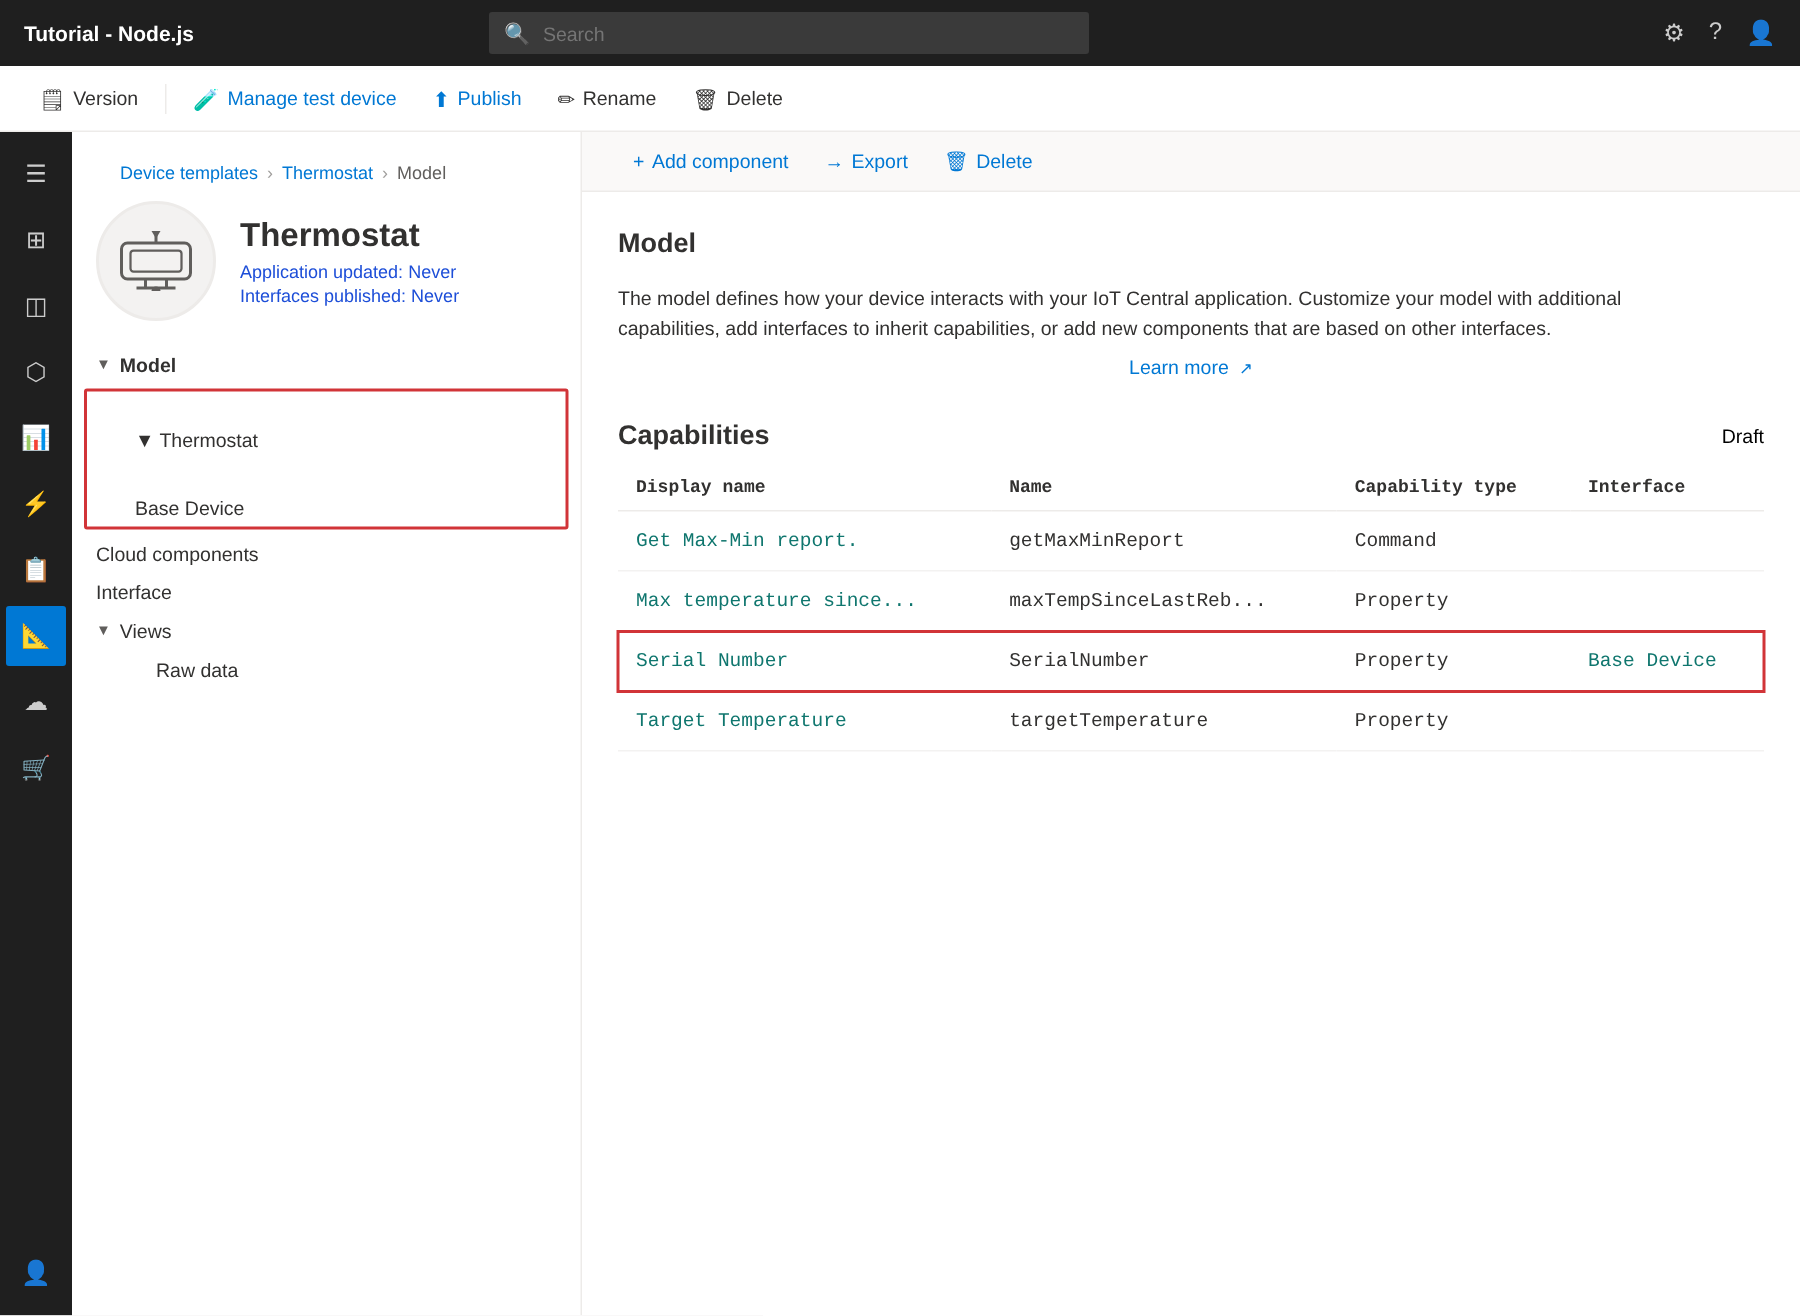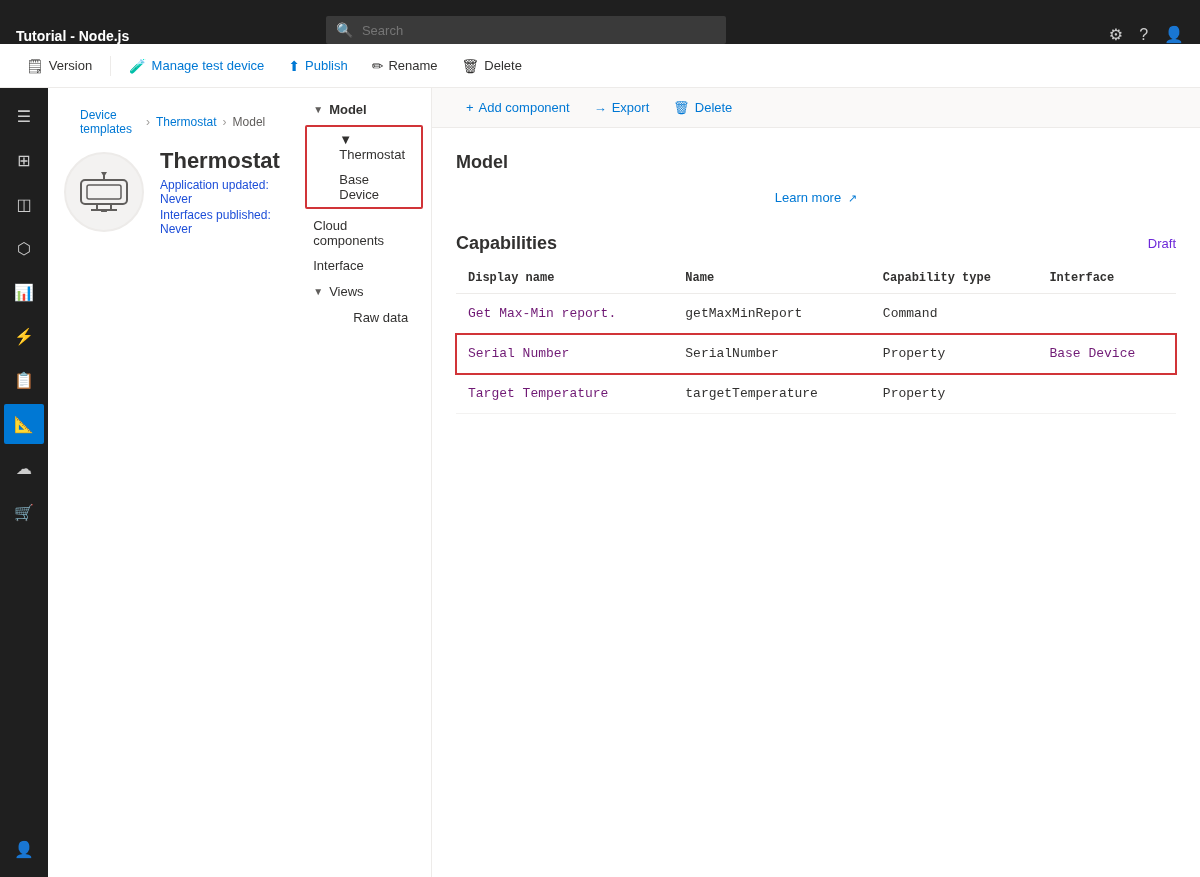--- a/index.html
+++ b/index.html
@@ -1,19 +1,19 @@
 <!DOCTYPE html>
 <html><head>
   <meta charset="utf-8">
   <style>
     * { box-sizing: border-box; margin: 0; padding: 0; }
     body { font-family: 'Segoe UI', sans-serif; font-size: 14px; color: #323130; background: #f3f2f1; display: flex; flex-direction: column; height: 877px; overflow: hidden; }
 
     
-    .topbar { background: #1f1f1f; color: #fff; height: 44px; display: flex; align-items: flex-end; padding: 0 16px; gap: 12px; flex-shrink: 0; }
+    .topbar { background: #1f1f1f; color: #fff; height: 44px; display: flex; align-items: center; padding: 0 16px; gap: 12px; flex-shrink: 0; }
     .topbar-title { font-size: 14px; font-weight: 600; color: #fff; white-space: nowrap; }
     .topbar-search { flex: 1; max-width: 400px; margin: 0 auto; background: #3a3a3a; border-radius: 2px; display: flex; align-items: center; padding: 0 10px; height: 28px; gap: 8px; }
     .topbar-search input { background: transparent; border: none; color: #ccc; font-size: 13px; outline: none; width: 100%; }
     .topbar-icons { display: flex; align-items: center; gap: 16px; margin-left: auto; }
     .topbar-icon { color: #ccc; cursor: pointer; font-size: 16px; }
 
     
     .commandbar { background: #fff; border-bottom: 1px solid #edebe9; height: 44px; display: flex; align-items: center; padding: 0 16px; gap: 4px; flex-shrink: 0; }
     .cmd-btn { display: flex; align-items: center; gap: 5px; padding: 4px 10px; border: none; background: transparent; cursor: pointer; color: #323130; font-size: 13px; border-radius: 2px; }
     .cmd-btn .icon { font-size: 14px; }
@@ -25,62 +25,62 @@
 
     
     .left-nav { background: #1f1f1f; width: 48px; display: flex; flex-direction: column; align-items: center; padding-top: 8px; gap: 4px; flex-shrink: 0; }
     .nav-icon { width: 40px; height: 40px; display: flex; align-items: center; justify-content: center; color: #ccc; cursor: pointer; border-radius: 2px; font-size: 16px; }
     .nav-icon.active { color: #fff; background: #0078d4; }
 
     
     .content-area { display: flex; flex: 1; overflow: hidden; }
 
     
-    .template-sidebar { width: 384px; background: #fff; border-right: 1px solid #edebe9; display: flex; flex-direction: row; flex-shrink: 0; overflow-y: auto; }
+    .template-sidebar { width: 340px; background: #fff; border-right: 1px solid #edebe9; display: flex; flex-direction: column; flex-shrink: 0; overflow-y: auto; }
     .template-header { padding: 16px; display: flex; align-items: center; }
     .template-icon-wrap { width: 80px; height: 80px; border-radius: 50%; background: #f3f2f1; border: 2px solid #edebe9; display: flex; align-items: center; justify-content: center; margin-right: 16px; flex-shrink: 0; }
     .template-info h2 { font-size: 22px; font-weight: 600; color: #323130; }
     .template-meta { font-size: 12px; color: #1d4ed8; margin-top: 4px; }
     .template-meta span { display: block; margin-top: 2px; }
 
     
     .breadcrumb { display: flex; align-items: center; gap: 6px; font-size: 12px; color: #605e5c; padding: 8px 16px 0; }
     .breadcrumb a { color: #0078d4; text-decoration: none; cursor: pointer; }
     .breadcrumb-sep { color: #a19f9d; }
 
     
     .sidebar-tree { flex: 1; padding: 8px 0; }
     .tree-section { margin-bottom: 4px; }
     .tree-section-header { display: flex; align-items: center; gap: 6px; padding: 6px 16px; cursor: pointer; font-weight: 600; color: #323130; font-size: 13px; }
     .tree-chevron { font-size: 10px; color: #605e5c; }
     .tree-child { padding: 5px 16px 5px 40px; cursor: pointer; font-size: 13px; color: #323130; }
     .tree-leaf { padding: 5px 16px 5px 56px; cursor: pointer; font-size: 13px; color: #323130; }
     .tree-highlighted { border: 2px solid #d13438; border-radius: 2px; margin: 2px 8px; }
     .tree-highlighted .tree-child,
-    .tree-highlighted .tree-leaf { padding-left: 32px; }
+    .tree-highlighted .tree-leaf { padding-left: 32px; margin-top: 20px; }
 
     
     .main-content { flex: 1; overflow-y: auto; background: #fff; padding: 0; }
     .content-toolbar { display: flex; align-items: center; gap: 4px; padding: 8px 24px; border-bottom: 1px solid #edebe9; background: #faf9f8; }
     .content-btn { display: flex; align-items: center; gap: 5px; padding: 4px 10px; border: none; background: transparent; cursor: pointer; color: #0078d4; font-size: 13px; border-radius: 2px; }
     .content-body { padding: 24px; }
     .section-title { font-size: 18px; font-weight: 600; margin-bottom: 16px; color: #323130; }
     .model-description { font-size: 13px; color: #323130; line-height: 1.5; max-width: 700px; }
     .learn-more { color: #0078d4; cursor: pointer; text-decoration: none; font-size: 13px; }
 
     
     .cap-header { display: flex; align-items: center; justify-content: space-between; margin-top: 28px; margin-bottom: 9px; }
     .cap-title { font-size: 18px; font-weight: 600; color: #323130; }
-    .draft-badge { font-size: 13px; color: #6d28d9; }
+    .draft-badge { font-size: 13px; color: #000000; }
 
     
     .cap-table { width: 100%; border-collapse: collapse; font-family: Liberation Mono, monospace; }
     .cap-table th { text-align: left; font-size: 12px; font-weight: 600; color: #323130; padding: 8px 12px; border-bottom: 1px solid #edebe9; }
     .cap-table td { padding: 12px 12px; font-size: 13px; border-bottom: 1px solid #f3f2f1; vertical-align: middle; }
-    .cap-link { color: #701a75; cursor: pointer; text-decoration: none; }
+    .cap-link { color: #0f766e; cursor: pointer; text-decoration: none; }
   </style>
 </head>
 <body>
 
 <div class="topbar">
   <span class="topbar-title">Tutorial - Node.js</span>
   <div class="topbar-search">
     <span style="color:#aaa;">🔍</span>
     <input type="text" placeholder="Search" style="">
   </div>
@@ -215,20 +215,21 @@
         </button>
         <button class="content-btn">
           <span>🗑</span>
           <span>Delete</span>
         </button>
       </div>
 
       <div class="content-body">
 
         <div class="section-title">Model</div>
+        <p class="model-description">The model defines how your device interacts with your IoT Central application. Customize your model with additional capabilities, add interfaces to inherit capabilities, or add new components that are based on other interfaces.</p>
         <div style="margin-top:8px;text-align:center;">
           <a class="learn-more">Learn more</a>
           <span style="font-size:11px; color:#0078d4; margin-left:3px;">↗</span>
         </div>
 
         <div class="cap-header">
           <span class="cap-title">Capabilities</span>
           <span class="draft-badge">Draft</span>
         </div>
 
@@ -242,20 +243,26 @@
             </tr>
           </thead>
           <tbody id="capabilities-tbody">
 
           <tr>
                 <td><a class="cap-link">Get Max-Min report.</a></td>
                 <td>getMaxMinReport</td>
                 <td>Command</td>
                 <td></td>
               </tr>
+              <tr>
+                <td><a class="cap-link">Max temperature since...</a></td>
+                <td>maxTempSinceLastReb...</td>
+                <td>Property</td>
+                <td></td>
+              </tr>
               <tr style="outline: rgb(209, 52, 56) solid 2px; outline-offset: -1px;">
                 <td><a class="cap-link">Serial Number</a></td>
                 <td>SerialNumber</td>
                 <td>Property</td>
                 <td><a class="cap-link">Base Device</a></td>
               </tr>
               <tr>
                 <td><a class="cap-link">Target Temperature</a></td>
                 <td>targetTemperature</td>
                 <td>Property</td>

